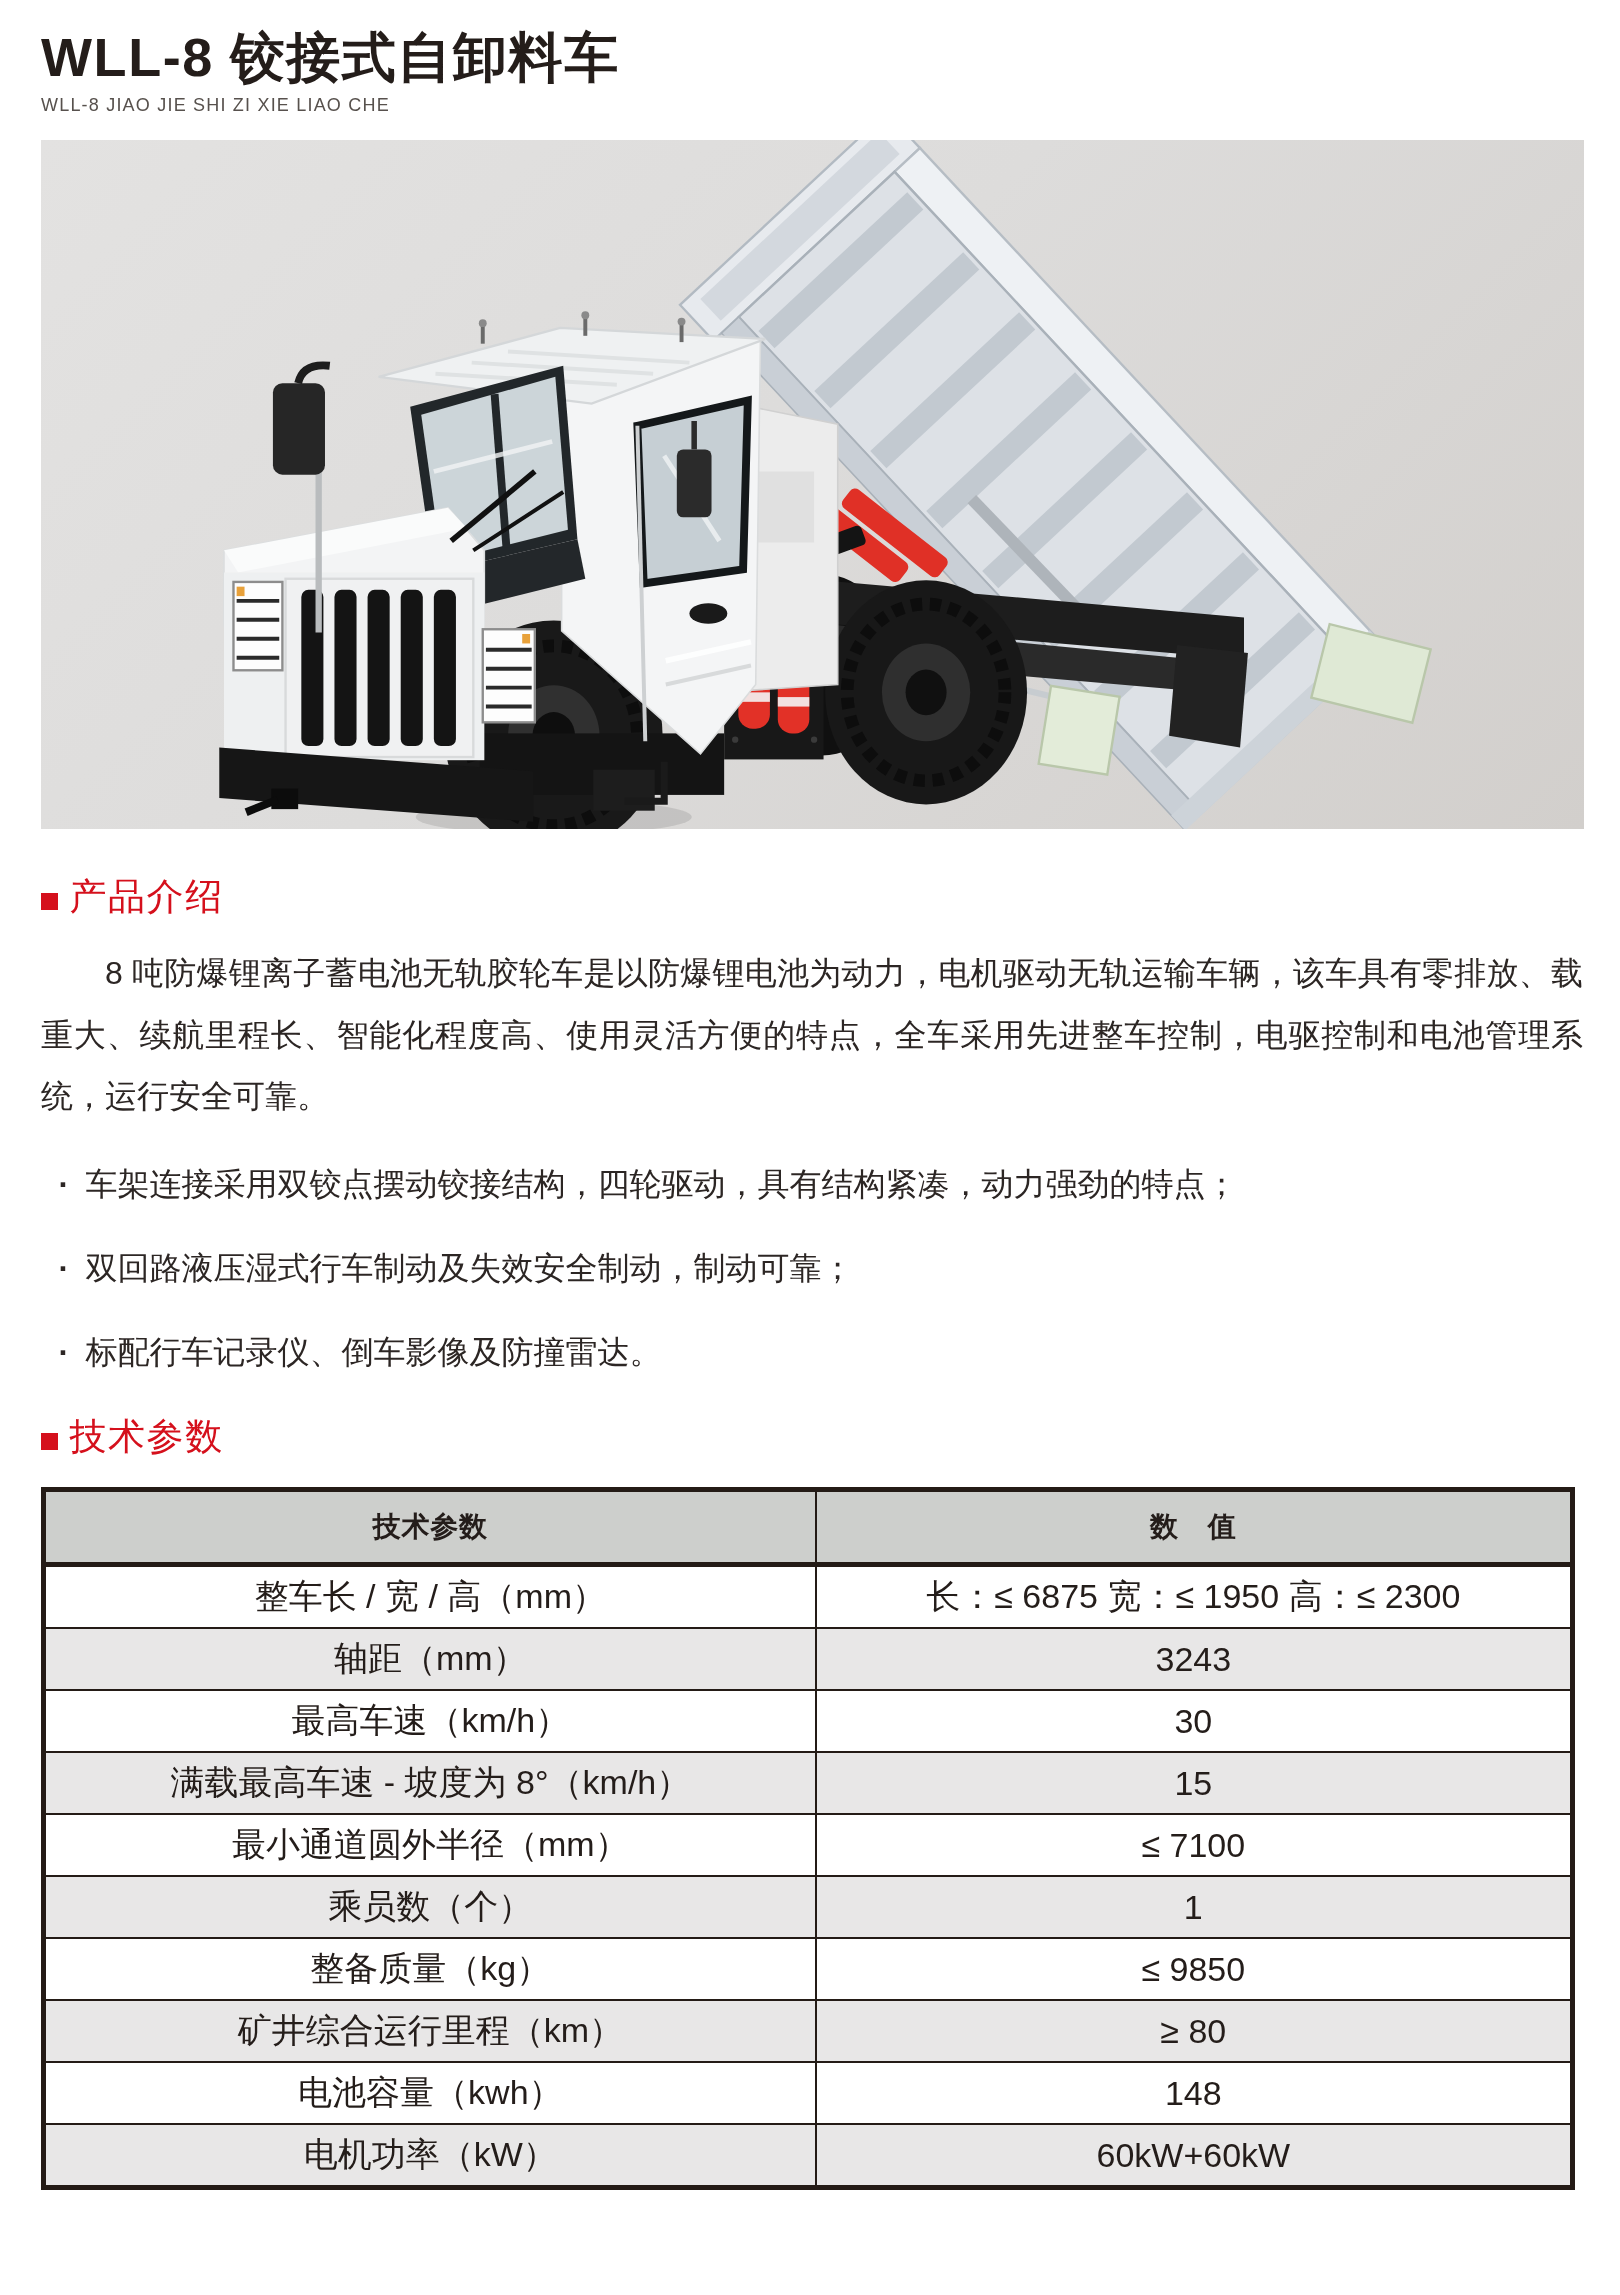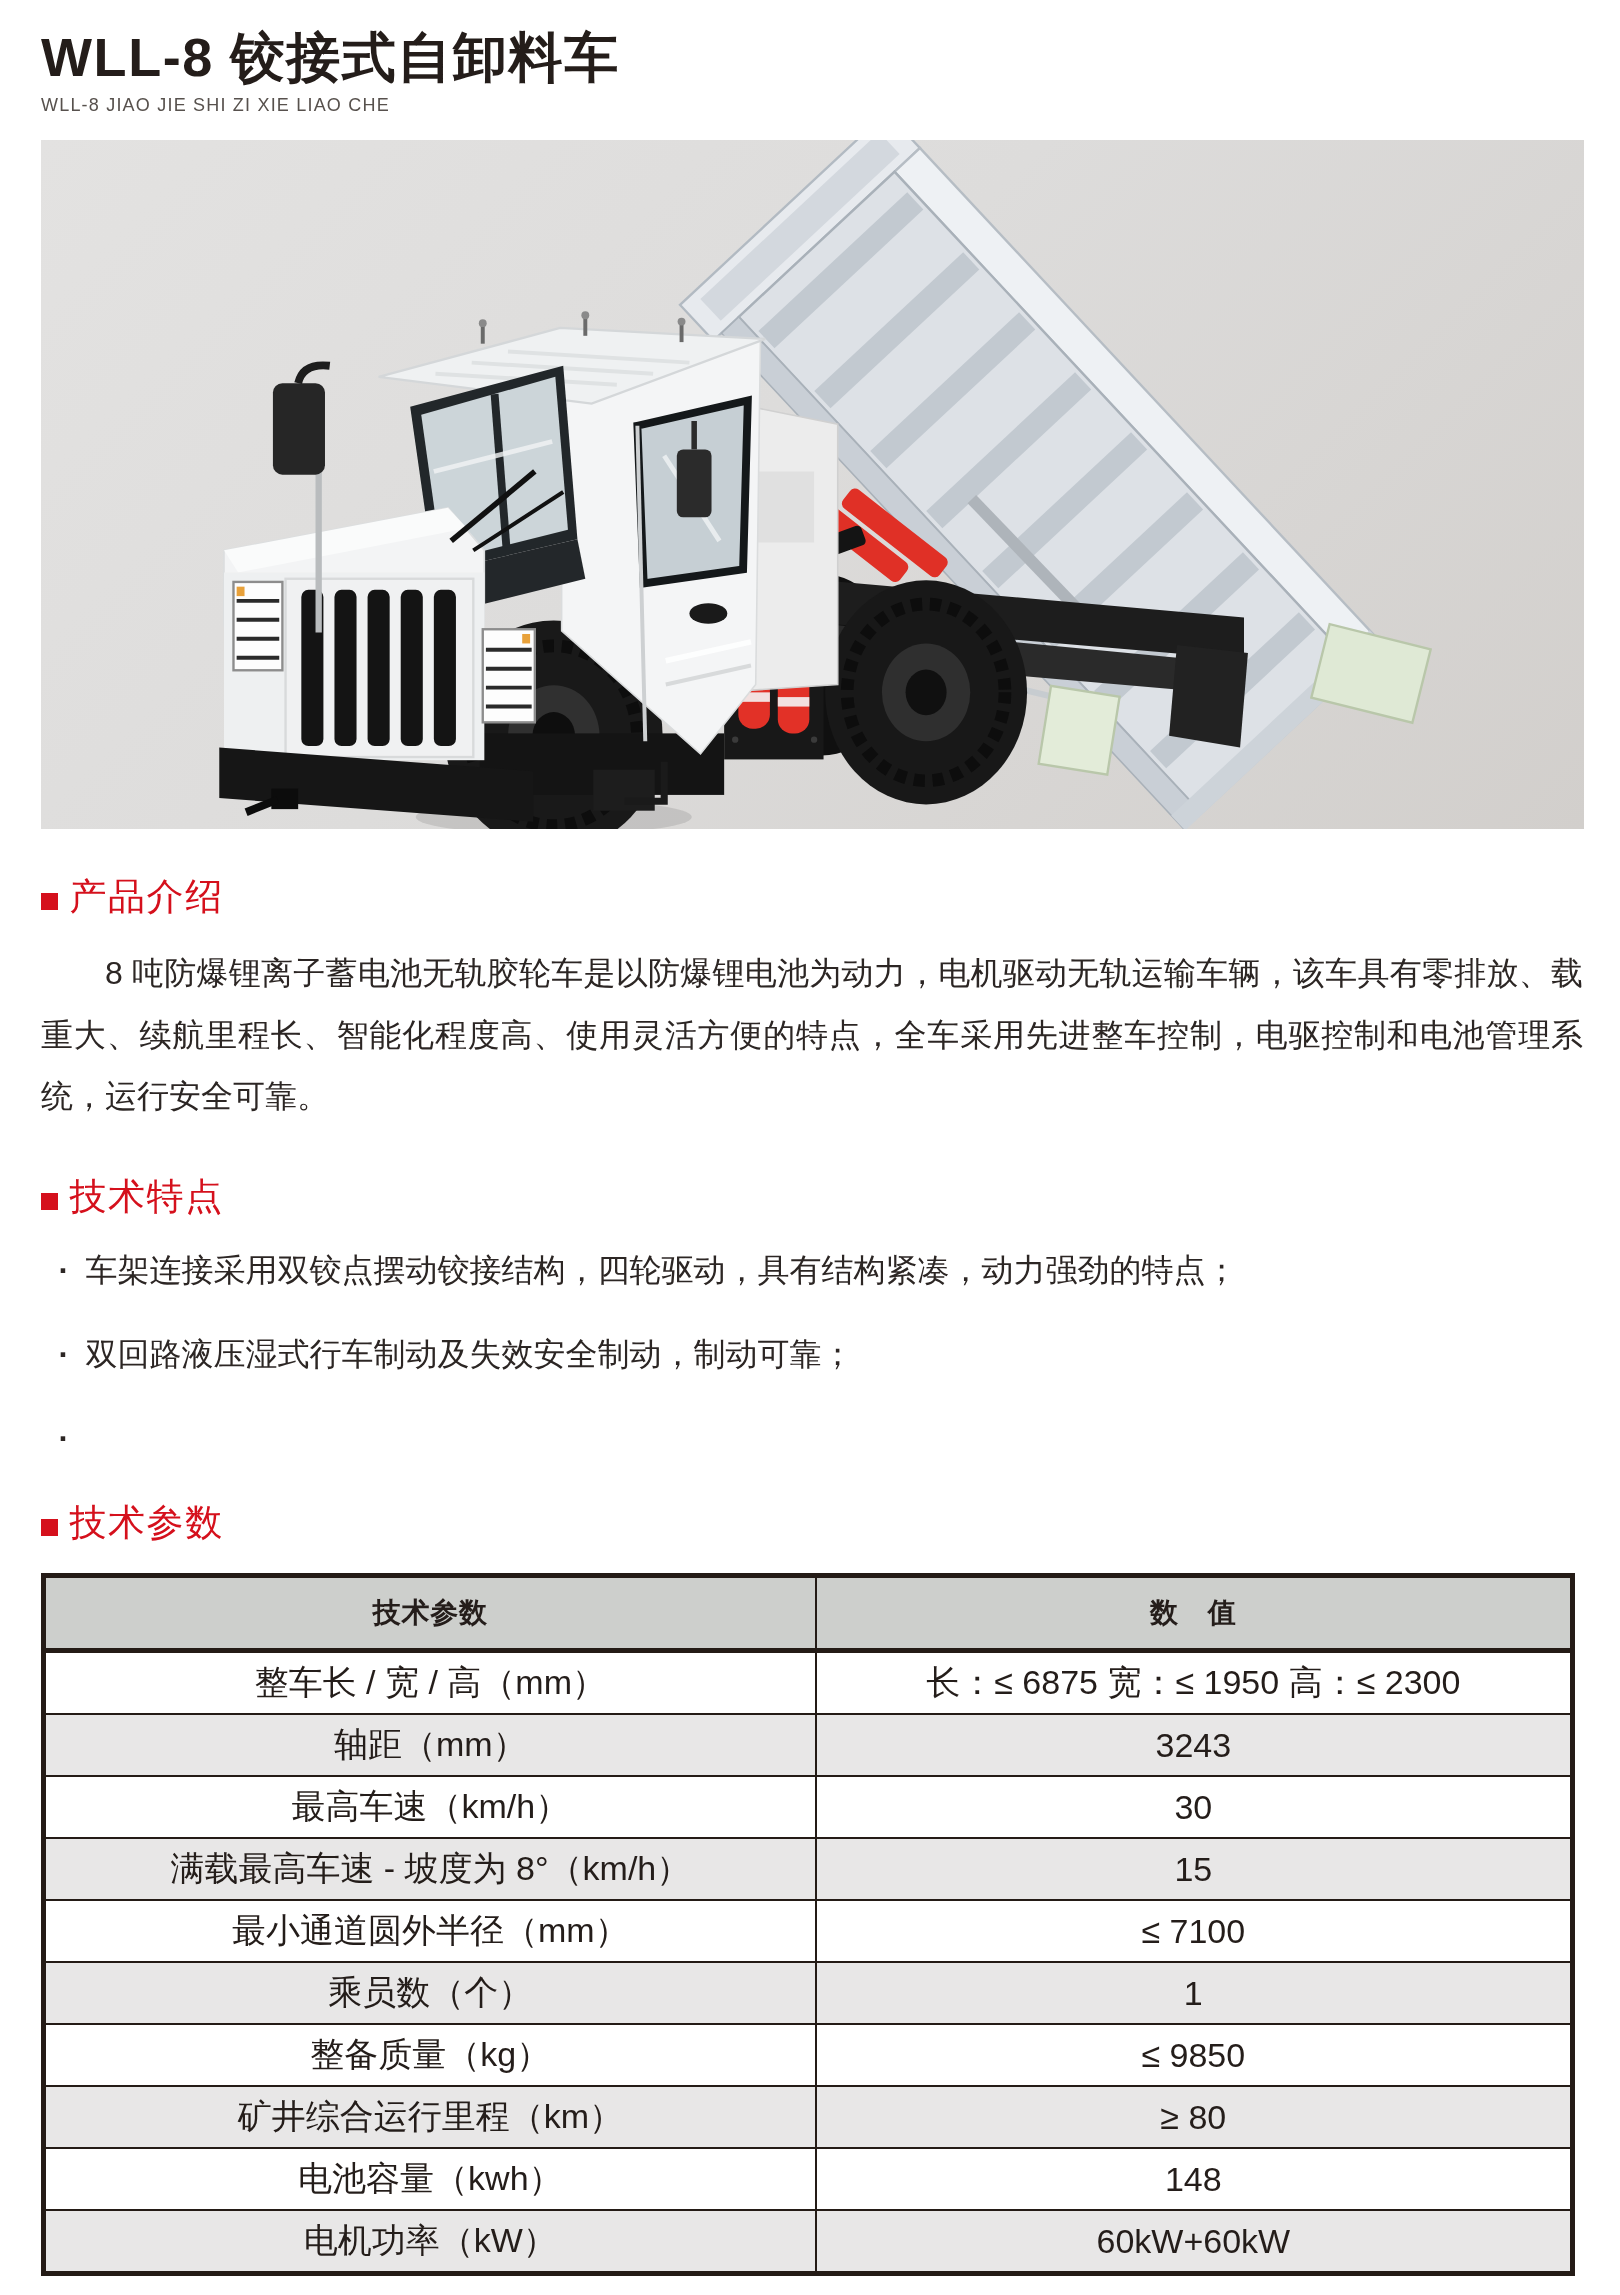--- a/index.html
+++ b/index.html
@@ -216,35 +216,32 @@
       </g>
     </svg>
   </div>
 
   <div class="sec-head">
     <span class="sq"></span>
     <span class="txt">产品介绍</span>
   </div>
   <p class="intro-p">8 吨防爆锂离子蓄电池无轨胶轮车是以防爆锂电池为动力，电机驱动无轨运输车辆，该车具有零排放、载重大、续航里程长、智能化程度高、使用灵活方便的特点，全车采用先进整车控制，电驱控制和电池管理系统，运行安全可靠。</p>
 
-  <div class="sec-head features-head">
-    <span class="sq"></span>
-    <span class="txt">技术特点</span>
-  </div>
   <div class="features">
     <div class="feature">
       <span class="dot">·</span>
       <span>车架连接采用双铰点摆动铰接结构，四轮驱动，具有结构紧凑，动力强劲的特点；</span>
     </div>
     <div class="feature">
       <span class="dot">·</span>
       <span>双回路液压湿式行车制动及失效安全制动，制动可靠；</span>
     </div>
     <div class="feature">
       <span class="dot">·</span>
+      <span>标配行车记录仪、倒车影像及防撞雷达。</span>
     </div>
   </div>
 
   <div class="sec-head specs-head">
     <span class="sq"></span>
     <span class="txt">技术参数</span>
   </div>
 
   <table class="specs">
     <colgroup>

